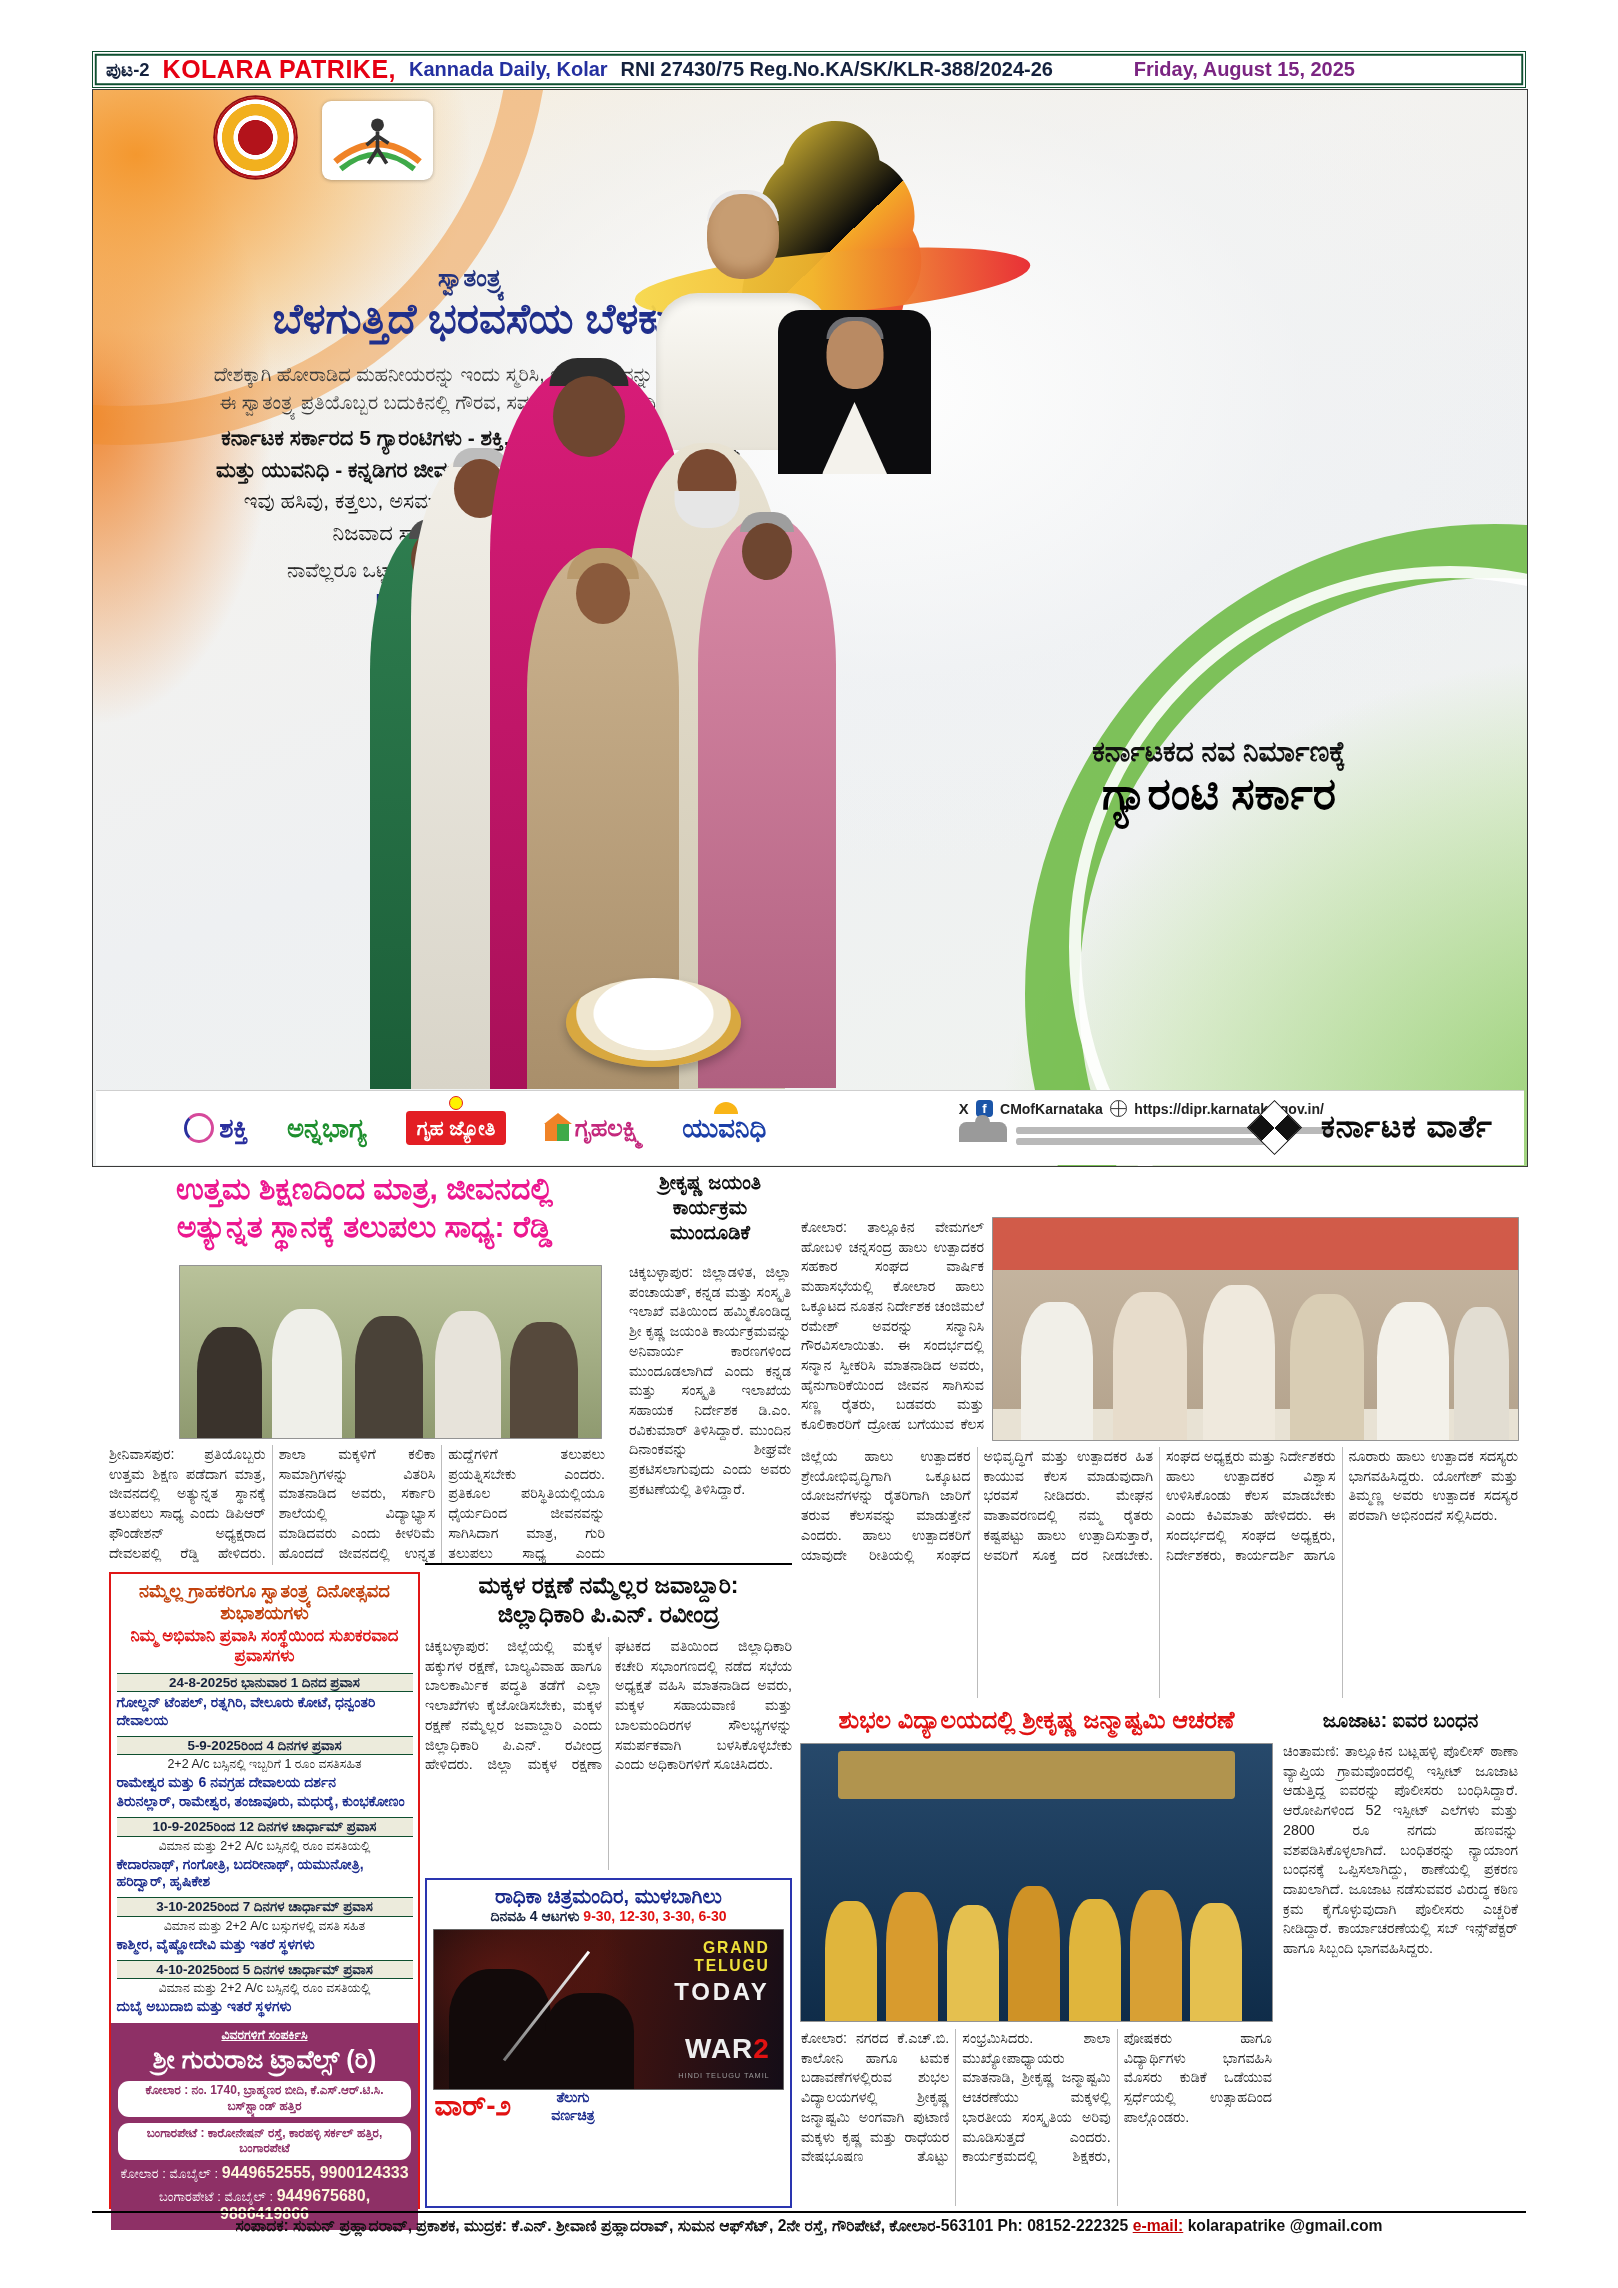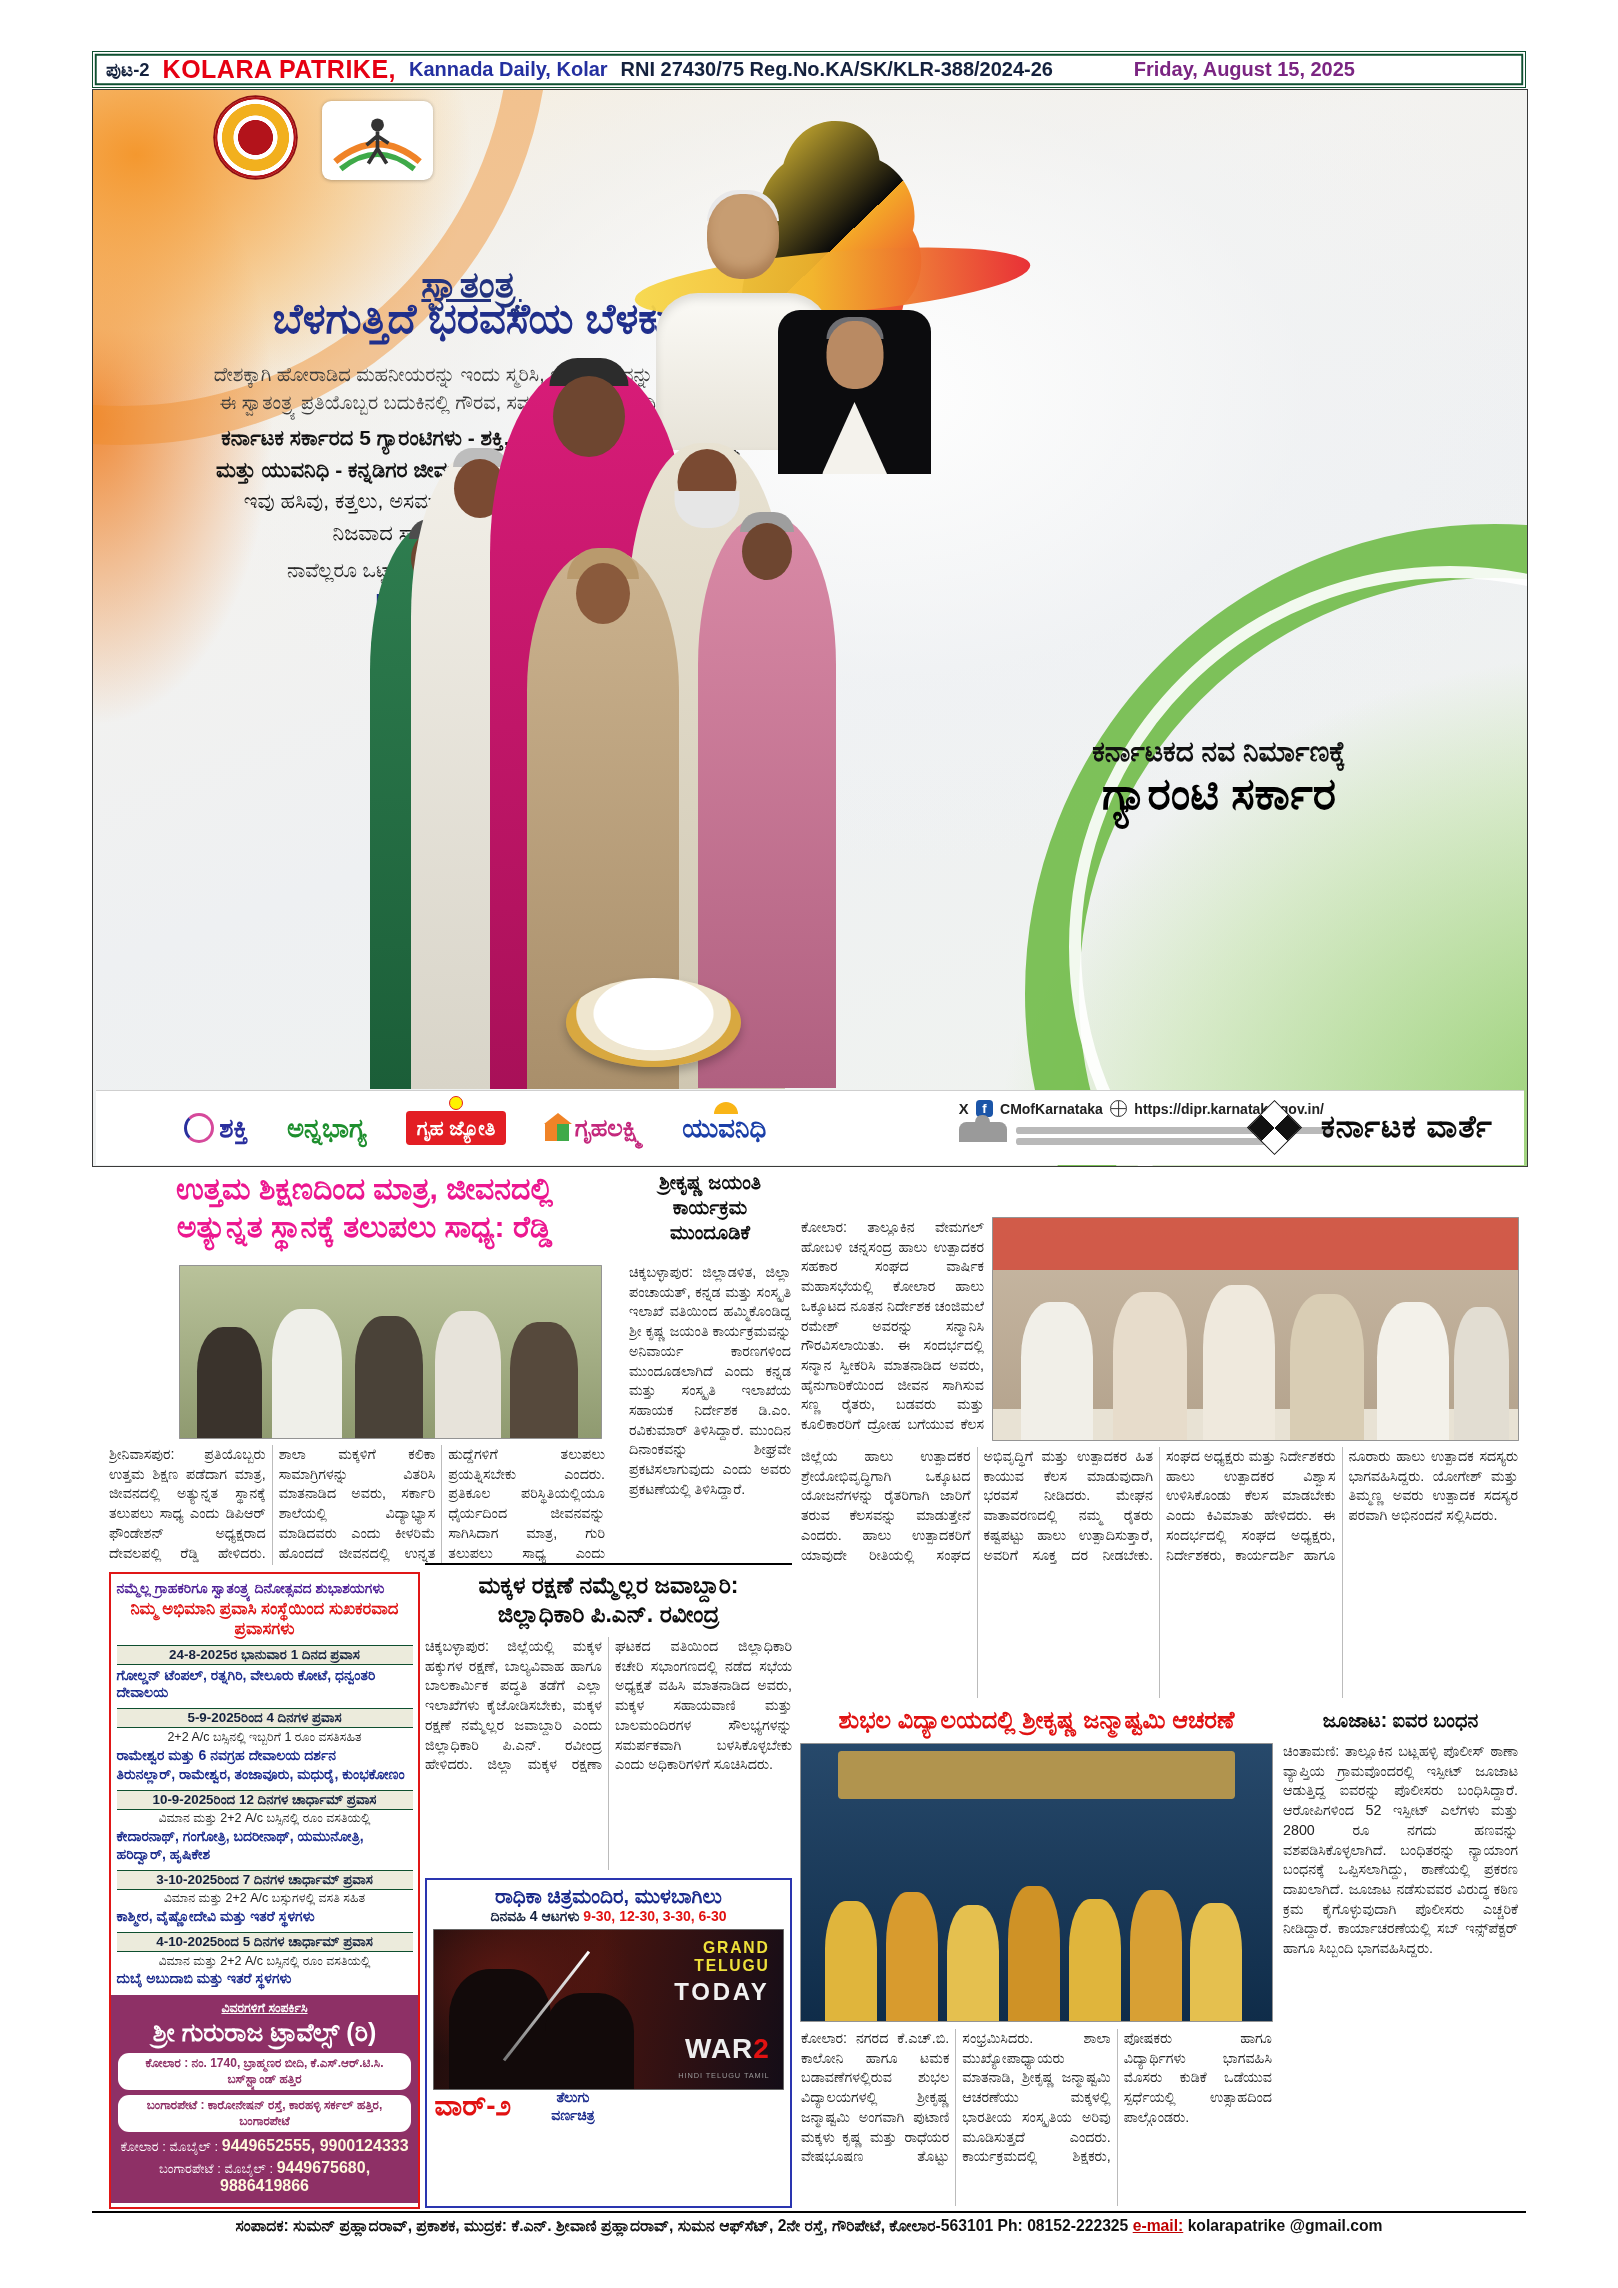--- a/index.html
+++ b/index.html
@@ -26,21 +26,21 @@
       radial-gradient(480px 388px at 3% 6%, rgba(244,148,39,.95), rgba(247,183,97,.5) 45%, rgba(250,235,210,0) 70%),
       radial-gradient(277px 480px at 0% 30%, rgba(238,120,25,.85), rgba(238,120,25,0) 65%),
       radial-gradient(868px 665px at 108% 98%, rgba(120,195,70,.8), rgba(170,218,130,.35) 55%, rgba(255,255,255,0) 74%),
       radial-gradient(701px 480px at 55% 28%, rgba(255,255,255,.95), rgba(241,243,245,.55) 60%, rgba(238,240,242,0) 100%),
       linear-gradient(160deg,#f7ead2 0%,#f3f2ef 30%,#eef0f2 55%,#f1f4ef 100%);}
   .ring{position:absolute;border-radius:50%;}
   .ring-green{left:932px;top:434px;width:831px;height:831px;border:54px solid rgba(104,184,62,.85);}
   .ring-white{left:976px;top:476px;width:738px;height:738px;border:12px solid rgba(255,255,255,.9);}
   .ring-orange{left:-397px;top:-498px;width:775px;height:775px;border:39px solid rgba(240,140,40,.45);}
 
-  .ad-kicker{left:18.5px;top:174px;width:720px;font-size:36px;font-weight:800;color:#23337f;text-align:center;text-decoration:underline;}
+  .ad-kicker{left:18.5px;top:174px;width:720px;font-size:24px;font-weight:800;color:#23337f;text-align:center;}
   .ad-head{left:18.5px;top:205px;width:720px;font-size:42px;font-weight:800;color:#202f8c;text-align:center;}
   .ad-p1{left:18.5px;top:270px;width:738px;font-size:19.4px;color:#3a3a3a;text-align:center;line-height:1.45;}
   .ad-p2{left:18.5px;top:332px;width:738px;font-size:21px;color:#141414;text-align:center;line-height:1.5;}
   .ad-p3{left:18.5px;top:469px;width:738px;font-size:20px;color:#2a2a2a;text-align:center;}
   .ad-num{left:55px;top:480px;width:646px;text-align:center;color:#1d2f8a;}
   .ad-num .n{font-size:159px;font-weight:800;line-height:1;letter-spacing:-5.5px;}
   .ad-num .sfx{font-size:41px;font-weight:800;vertical-align:59px;}
   .ad-greet{left:55px;top:644px;width:646px;text-align:center;color:#1d2f8a;font-weight:800;font-size:33px;line-height:1.3;}
   .ad-right1{left:932px;top:646px;width:388px;text-align:center;font-size:28px;font-weight:700;color:#111;}
   .ad-right2{left:932px;top:679px;width:388px;text-align:center;font-size:44px;font-weight:800;color:#000;}
@@ -114,21 +114,21 @@
   .bodytext{font-size:14.3px;line-height:1.38;color:#222;}
   .cols3{column-count:3;column-gap:13px;column-rule:0.9px solid #bbb;}
   .cols2{column-count:2;column-gap:13px;column-rule:0.9px solid #bbb;}
   .cols4{column-count:4;column-gap:13px;column-rule:0.9px solid #bbb;}
   .photo{position:absolute;overflow:hidden;box-shadow:0 0 0 0.9px #888;}
   .p{position:absolute;bottom:0;border-radius:40% 40% 0 0;}
 
   
   .travel{left:109px;top:1572px;width:311px;height:637px;border:2.8px solid #e01616;background:#fff;box-sizing:border-box;
     padding:5.5px 5.5px 0 5.5px;}
-  .tv-blue{font-size:14px;font-weight:700;color:#4c1d95;text-align:left;line-height:1.25;}
+  .tv-blue{font-size:18px;font-weight:700;color:#c2410c;text-align:center;line-height:1.25;}
   .tv-red{font-size:16.6px;font-weight:800;color:#e01616;text-align:center;line-height:1.2;margin-top:1.8px;}
   .tv-date{background:#ecebdc;border-top:1.8px solid #0e4f2f;border-bottom:1.8px solid #0e4f2f;text-align:center;
     font-size:13.4px;color:#14213d;font-weight:700;padding:0.9px 1.8px;margin-top:6.5px;}
   .tv-line{font-size:12.5px;color:#222;text-align:center;margin-top:1.8px;}
   .tv-bold{font-size:14px;font-weight:800;color:#1a2a8c;line-height:1.25;margin-top:1.8px;}
   .tv-contact{background:#8e3066;color:#fff;text-align:center;margin:7.4px -5.5px 0 -5.5px;padding:5.5px 7.4px 7.4px 7.4px;}
   .tv-contact .lbl{font-size:12.5px;font-weight:700;text-decoration:underline;}
   .tv-contact .nm{font-size:25px;font-weight:800;margin-top:1.8px;}
   .tv-wbox{background:#fff;color:#8e3066;border-radius:11px;font-size:12px;font-weight:700;margin-top:5.5px;padding:2.8px 5.5px;line-height:1.3;}
   .tv-ph{font-size:13px;margin-top:4.6px;}

